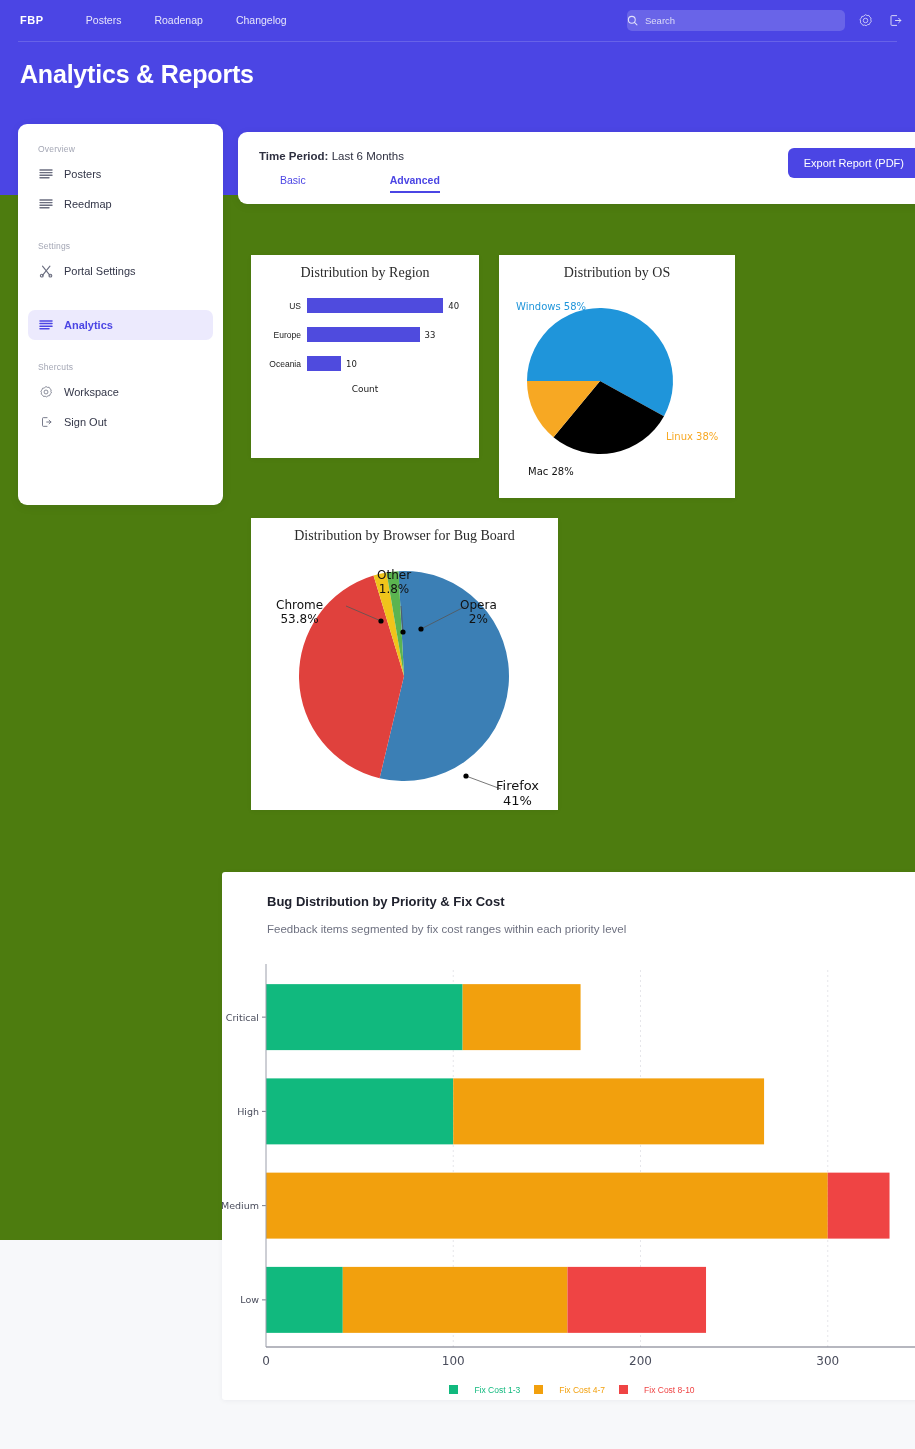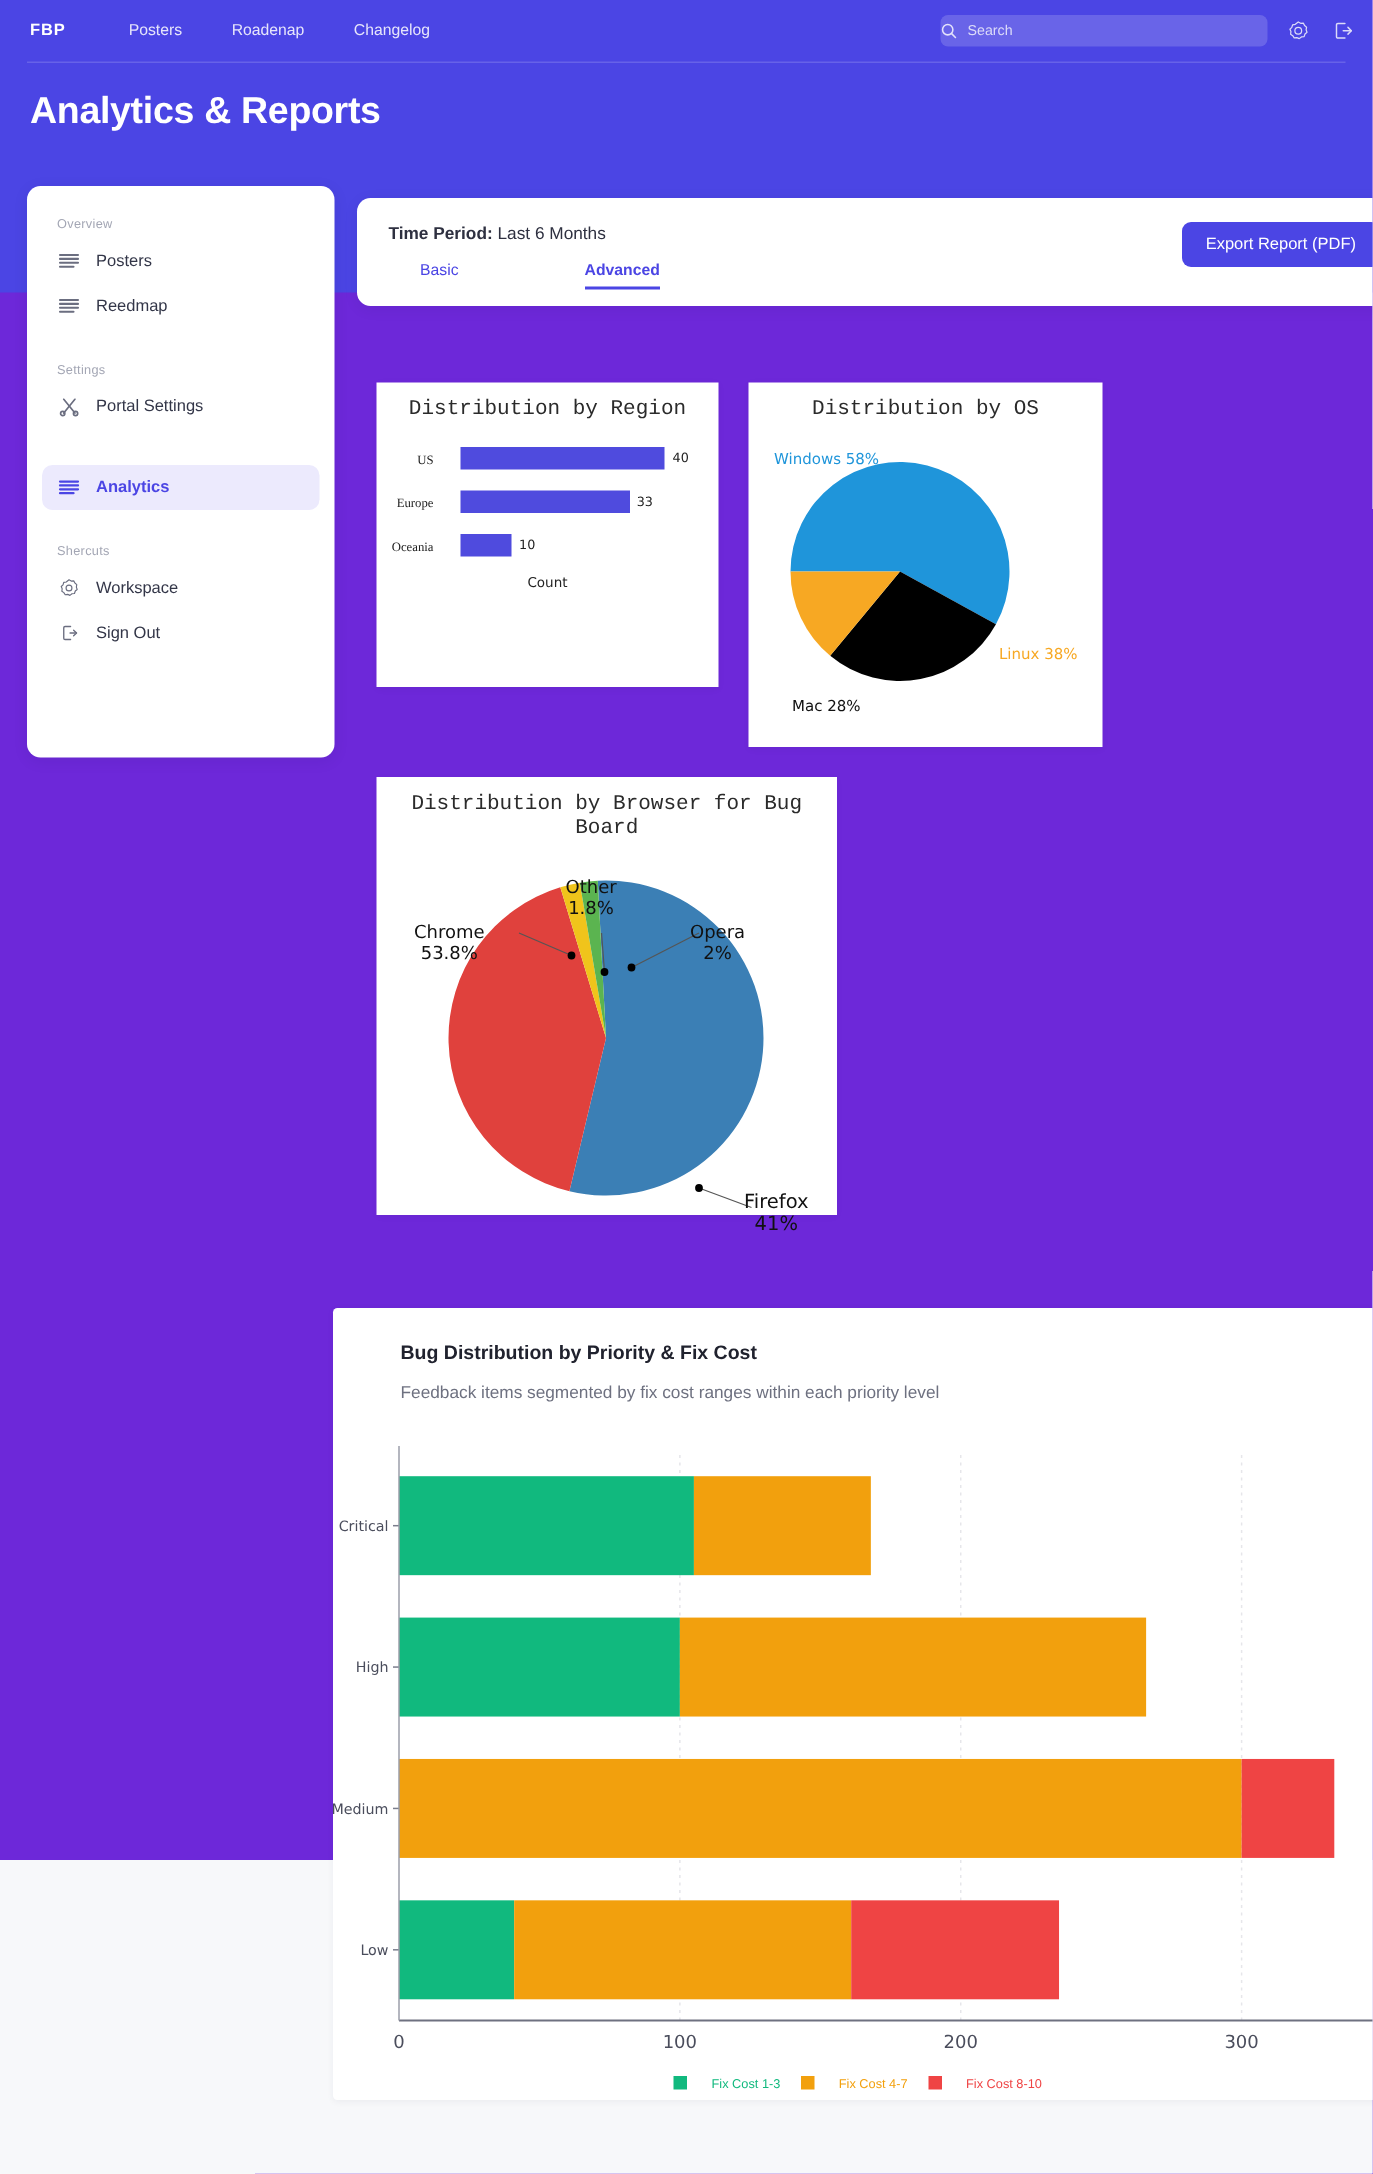--- a/index.html
+++ b/index.html
@@ -2,21 +2,21 @@
 <html><head>
 <meta charset="utf-8">
 <style>
   * { box-sizing: border-box; margin: 0; padding: 0; }
   html, body {
     width: 915px; height: 1449px;
     background: #f7f8fa;
     font-family: "Liberation Sans", sans-serif;
     overflow: hidden;
   }
-  .page { position: relative; width: 915px; height: 1240px; background: #6d28d9; }
+  .page { position: relative; width: 915px; height: 1240px; background: #4d7c0f; }
 
   
   .hero {
     position: absolute; left: 0; top: 0; width: 915px; height: 195px;
     background: #4b45e4;
   }
   .topbar {
     position: absolute; left: 0; top: 0; width: 915px; height: 40px;
     display: flex; align-items: center;
   }
@@ -90,29 +90,29 @@
 
   
   .card { position: absolute; background: #ffffff; box-shadow: 0 1px 5px rgba(20,20,60,.05); }
   #card-region { left: 251px; top: 255px; width: 228px; height: 203px; }
   #card-os     { left: 499px; top: 255px; width: 236px; height: 243px; }
   #card-browser{ left: 251px; top: 518px; width: 307px; height: 292px; }
   #card-priority{ left: 222px; top: 872px; width: 700px; height: 528px; border-radius: 3px; }
 
   .mpl-title {
     text-align: center; font-size: 14px; color: #2b2b2b;
-    font-family: Liberation Mono, monospace; margin-top: 10px;
+    font-family: Liberation Serif, serif; margin-top: 10px;
   }
 
   
   .rb-rows { margin: 10px 0 0 0; }
   .rb-row { display: flex; align-items: center; height: 29px; }
   .rb-label {
-    width: 56px; text-align: right; padding-right: 18px;
-    font-size: 8.5px; color: #222; font-family: Liberation Serif, serif;
+    width: 56px; text-align: right; padding-right: 6px;
+    font-size: 8.5px; color: #222; font-family: Liberation Sans, sans-serif;
   }
   .rb-bar { height: 15px; background: #4f4bde; }
   .rb-val { font-size: 8.5px; color: #222; margin-left: 5px; font-family: "DejaVu Sans", sans-serif; }
   .rb-axis {
     text-align: center; font-size: 9px; color: #222; margin-top: 6px;
     font-family: "DejaVu Sans", sans-serif;
   }
 
   
   .pie-wrap { position: relative; width: 100%; height: 100%; }

